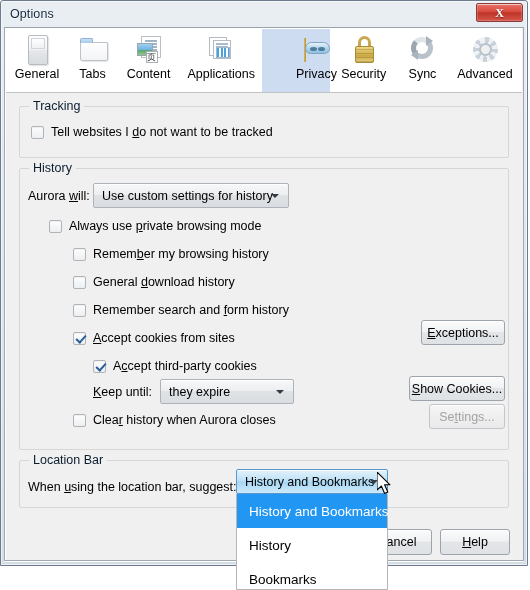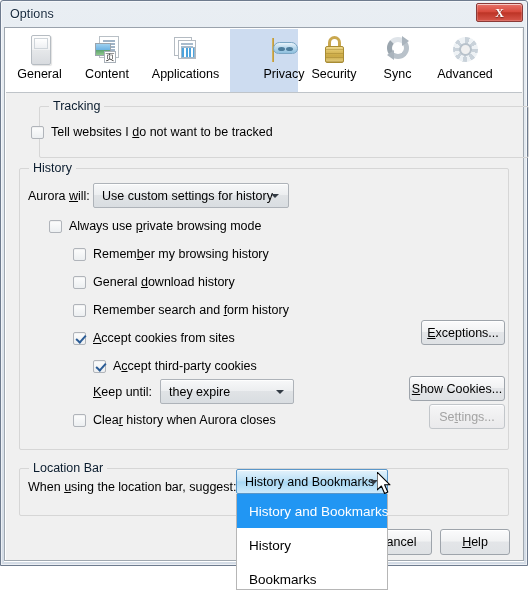--- a/index.html
+++ b/index.html
@@ -327,20 +327,26 @@
 
       <div class="tabstrip">
 
         <div class="tab" style="width:67px">
           <div class="ticon">
               <div class="ic-general"></div>
             </div>
           <div class="tlabel">General</div>
         </div>
 
+        <div class="tab" style="width:53px">
+          <div class="ticon">
+              <div class="ic-tabs"></div>
+            </div>
+          <div class="tlabel">Tabs</div>
+        </div>
 
         <div class="tab" style="width:68px">
           <div class="ticon">
             <div class="ic-content">
               <div class="pg">
                   <i style="top:3px"></i>
                   <i style="top:6px"></i>
                   <i style="top:9px"></i>
                   <i style="top:12px"></i>
                 </div>
@@ -403,21 +409,21 @@
             <div class="ic-advanced">
                 <div class="gear"></div>
                 <div class="inner"></div>
               </div>
           </div>
           <div class="tlabel">Advanced</div>
         </div>
 
       </div>
 
-      <div class="groupbox" style="left:14px; top:78px; width:490px; height:52px;margin-left:20px;">
+      <div class="groupbox" style="left:14px; top:78px; width:490px; height:52px;">
         <span class="legend">Tracking</span>
       </div>
       <div class="cbrow" style="left:26px; top:97px;">
         <span class="cbox"></span>
         <span class="cblabel"><span>Tell websites I </span><u>d</u><span>o not want to be tracked</span></span>
       </div>
 
       <div class="groupbox" style="left:14px; top:140px; width:490px; height:282px;">
         <span class="legend">History</span>
       </div>
@@ -476,21 +482,21 @@
         </div>
 
       <div class="btn disabled" style="left:424px; top:376px; width:76px; height:25px;">
           <span><span>Se</span><u>t</u><span>tings...</span></span>
         </div>
 
       <div class="btn" style="left:404px; top:348px; width:96px; height:25px;">
           <span><span></span><u>S</u><span>how Cookies...</span></span>
         </div>
 
-      <div class="groupbox" style="left:14px; top:432px; width:490px; height:48px;margin-top:8px;">
+      <div class="groupbox" style="left:14px; top:432px; width:490px; height:48px;">
         <span class="legend">Location Bar</span>
       </div>
 
       <div style="position:absolute; left:23px; top:452px; font-size:12.5px; color:#000;"><span>When </span><u>u</u><span>sing the location bar, suggest:</span></div>
 
       <div class="btn" style="left:282px; top:501px; width:70px; height:26px;">
           <span>OK</span>
         </div>
 
       <div class="btn" style="left:357px; top:501px; width:70px; height:26px;">

